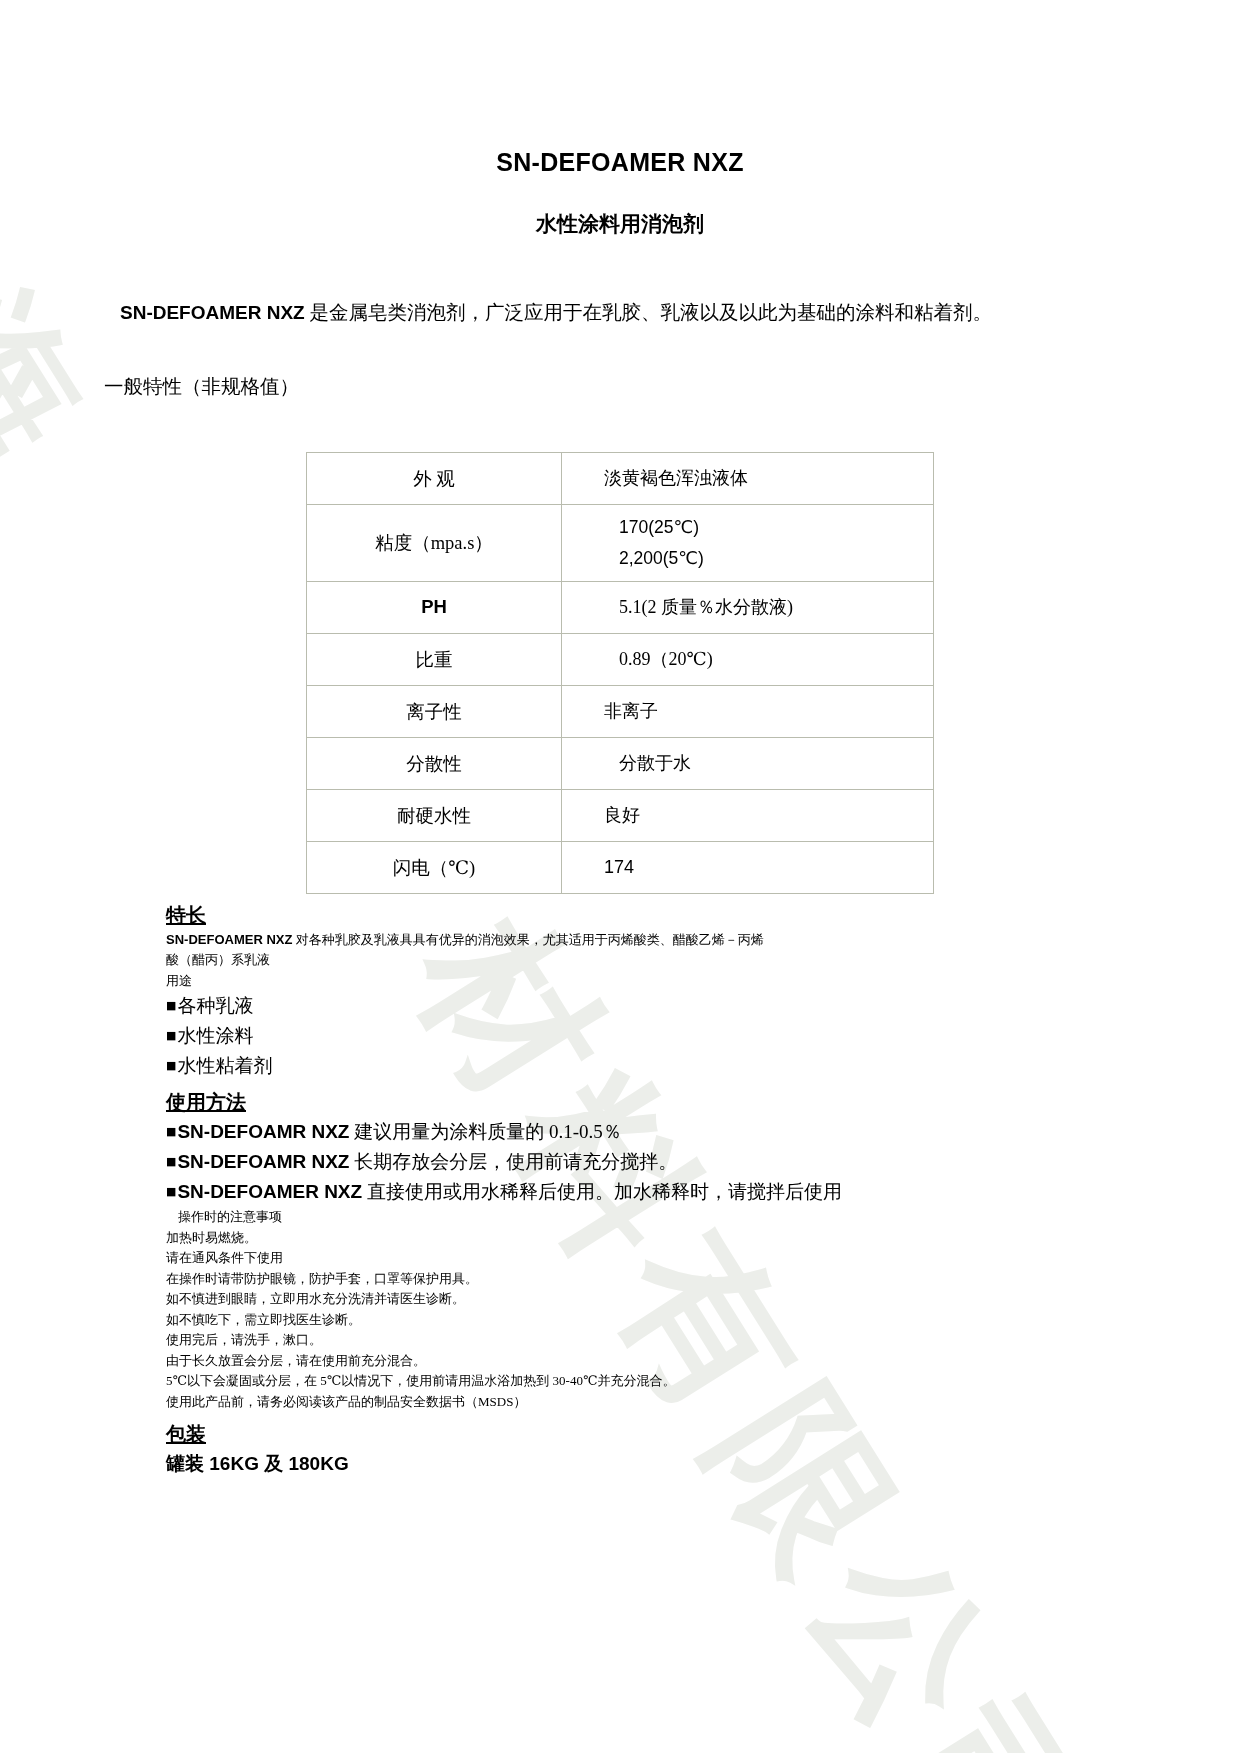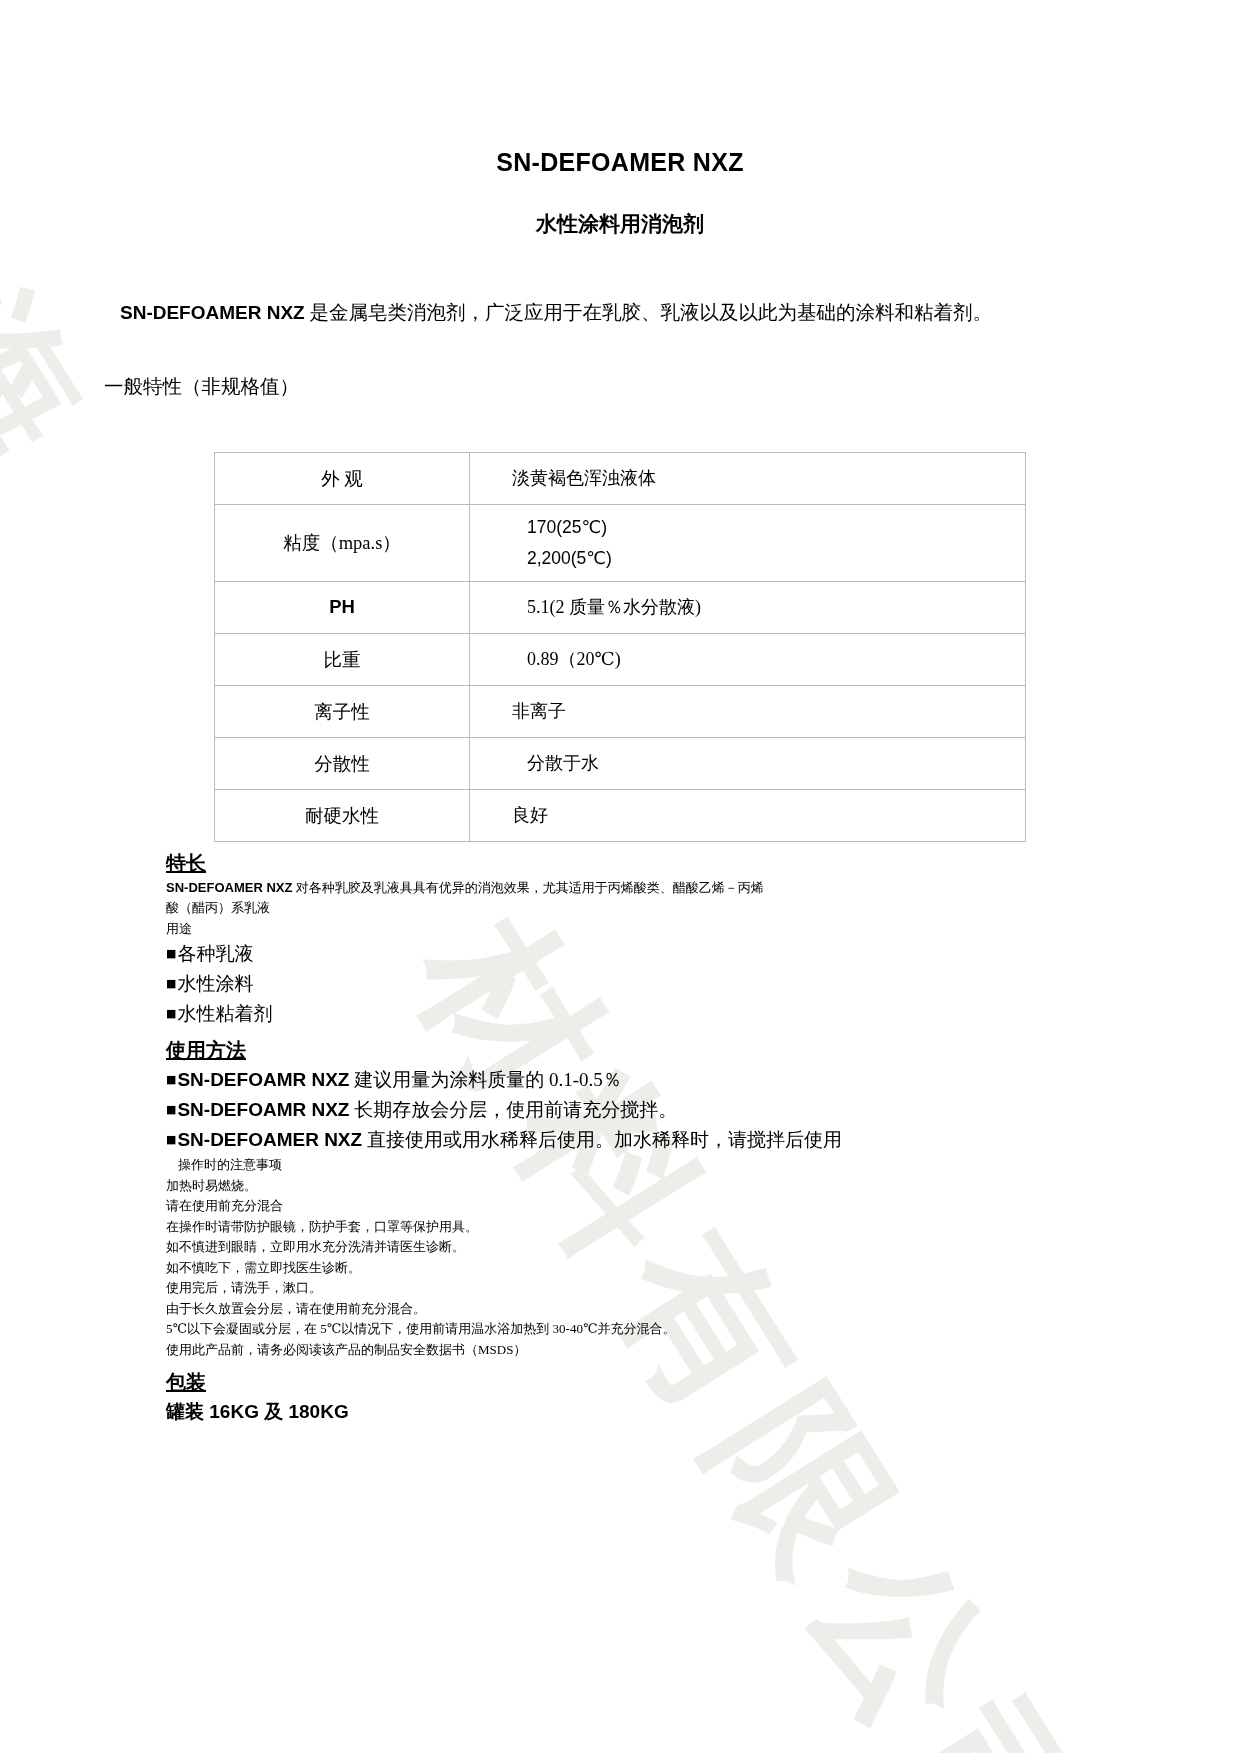--- a/index.html
+++ b/index.html
@@ -93,21 +93,21 @@
   }
 
   
   .spec-wrap {
     padding: 52px 0 0 0;
     display: flex;
     justify-content: center;
   }
   table.spec {
     border-collapse: collapse;
-    width: 812px;
+    width: 628px;
     table-layout: fixed;
   }
   table.spec td {
     border: 1px solid #b9bcae;
     padding: 0;
     vertical-align: middle;
     font-size: 18px;
   }
   table.spec td.key {
     width: 254px;
@@ -223,20 +223,24 @@
           <td class="val tight">非离子</td>
         </tr>
         <tr>
           <td class="key">分散性</td>
           <td class="val">分散于水</td>
         </tr>
         <tr>
           <td class="key">耐硬水性</td>
           <td class="val tight">良好</td>
         </tr>
+        <tr>
+          <td class="key">闪电（℃)</td>
+          <td class="val tight mono-num">174</td>
+        </tr>
       </tbody>
     </table>
   </div>
 
   <div class="body-block">
 
     <p class="h-bold">特长</p>
     <p class="para"><span class="ascii-b">SN-DEFOAMER NXZ</span> <span>对各种乳胶及乳液具具有优异的消泡效果，尤其适用于丙烯酸类、醋酸乙烯－丙烯</span></p>
     <p class="para">酸（醋丙）系乳液</p>
 
@@ -245,21 +249,21 @@
     <p class="bullet"><span class="dot">■</span><span>水性涂料</span></p>
     <p class="bullet"><span class="dot">■</span><span>水性粘着剂</span></p>
 
     <p class="h-bold">使用方法</p>
     <p class="bullet"><span class="dot">■</span><span class="ascii-b">SN-DEFOAMR NXZ</span> <span>建议用量为涂料质量的 0.1-0.5％</span></p>
     <p class="bullet"><span class="dot">■</span><span class="ascii-b">SN-DEFOAMR NXZ</span> <span>长期存放会分层，使用前请充分搅拌。</span></p>
     <p class="bullet"><span class="dot">■</span><span class="ascii-b">SN-DEFOAMER NXZ</span> <span>直接使用或用水稀释后使用。加水稀释时，请搅拌后使用</span></p>
     <p class="para indent-1">操作时的注意事项</p>
 
     <p class="para">加热时易燃烧。</p>
-    <p class="para">请在使用前充分混合</p>
+    <p class="para">请在通风条件下使用</p>
     <p class="para">在操作时请带防护眼镜，防护手套，口罩等保护用具。</p>
     <p class="para">如不慎进到眼睛，立即用水充分洗清并请医生诊断。</p>
     <p class="para">如不慎吃下，需立即找医生诊断。</p>
     <p class="para">使用完后，请洗手，漱口。</p>
     <p class="para">由于长久放置会分层，请在使用前充分混合。</p>
     <p class="para">5℃以下会凝固或分层，在 5℃以情况下，使用前请用温水浴加热到 30-40℃并充分混合。</p>
     <p class="para">使用此产品前，请务必阅读该产品的制品安全数据书（MSDS）</p>
 
     <p class="h-bold">包装</p>
     <p class="pack-line ascii-b">罐装  16KG 及 180KG</p>

